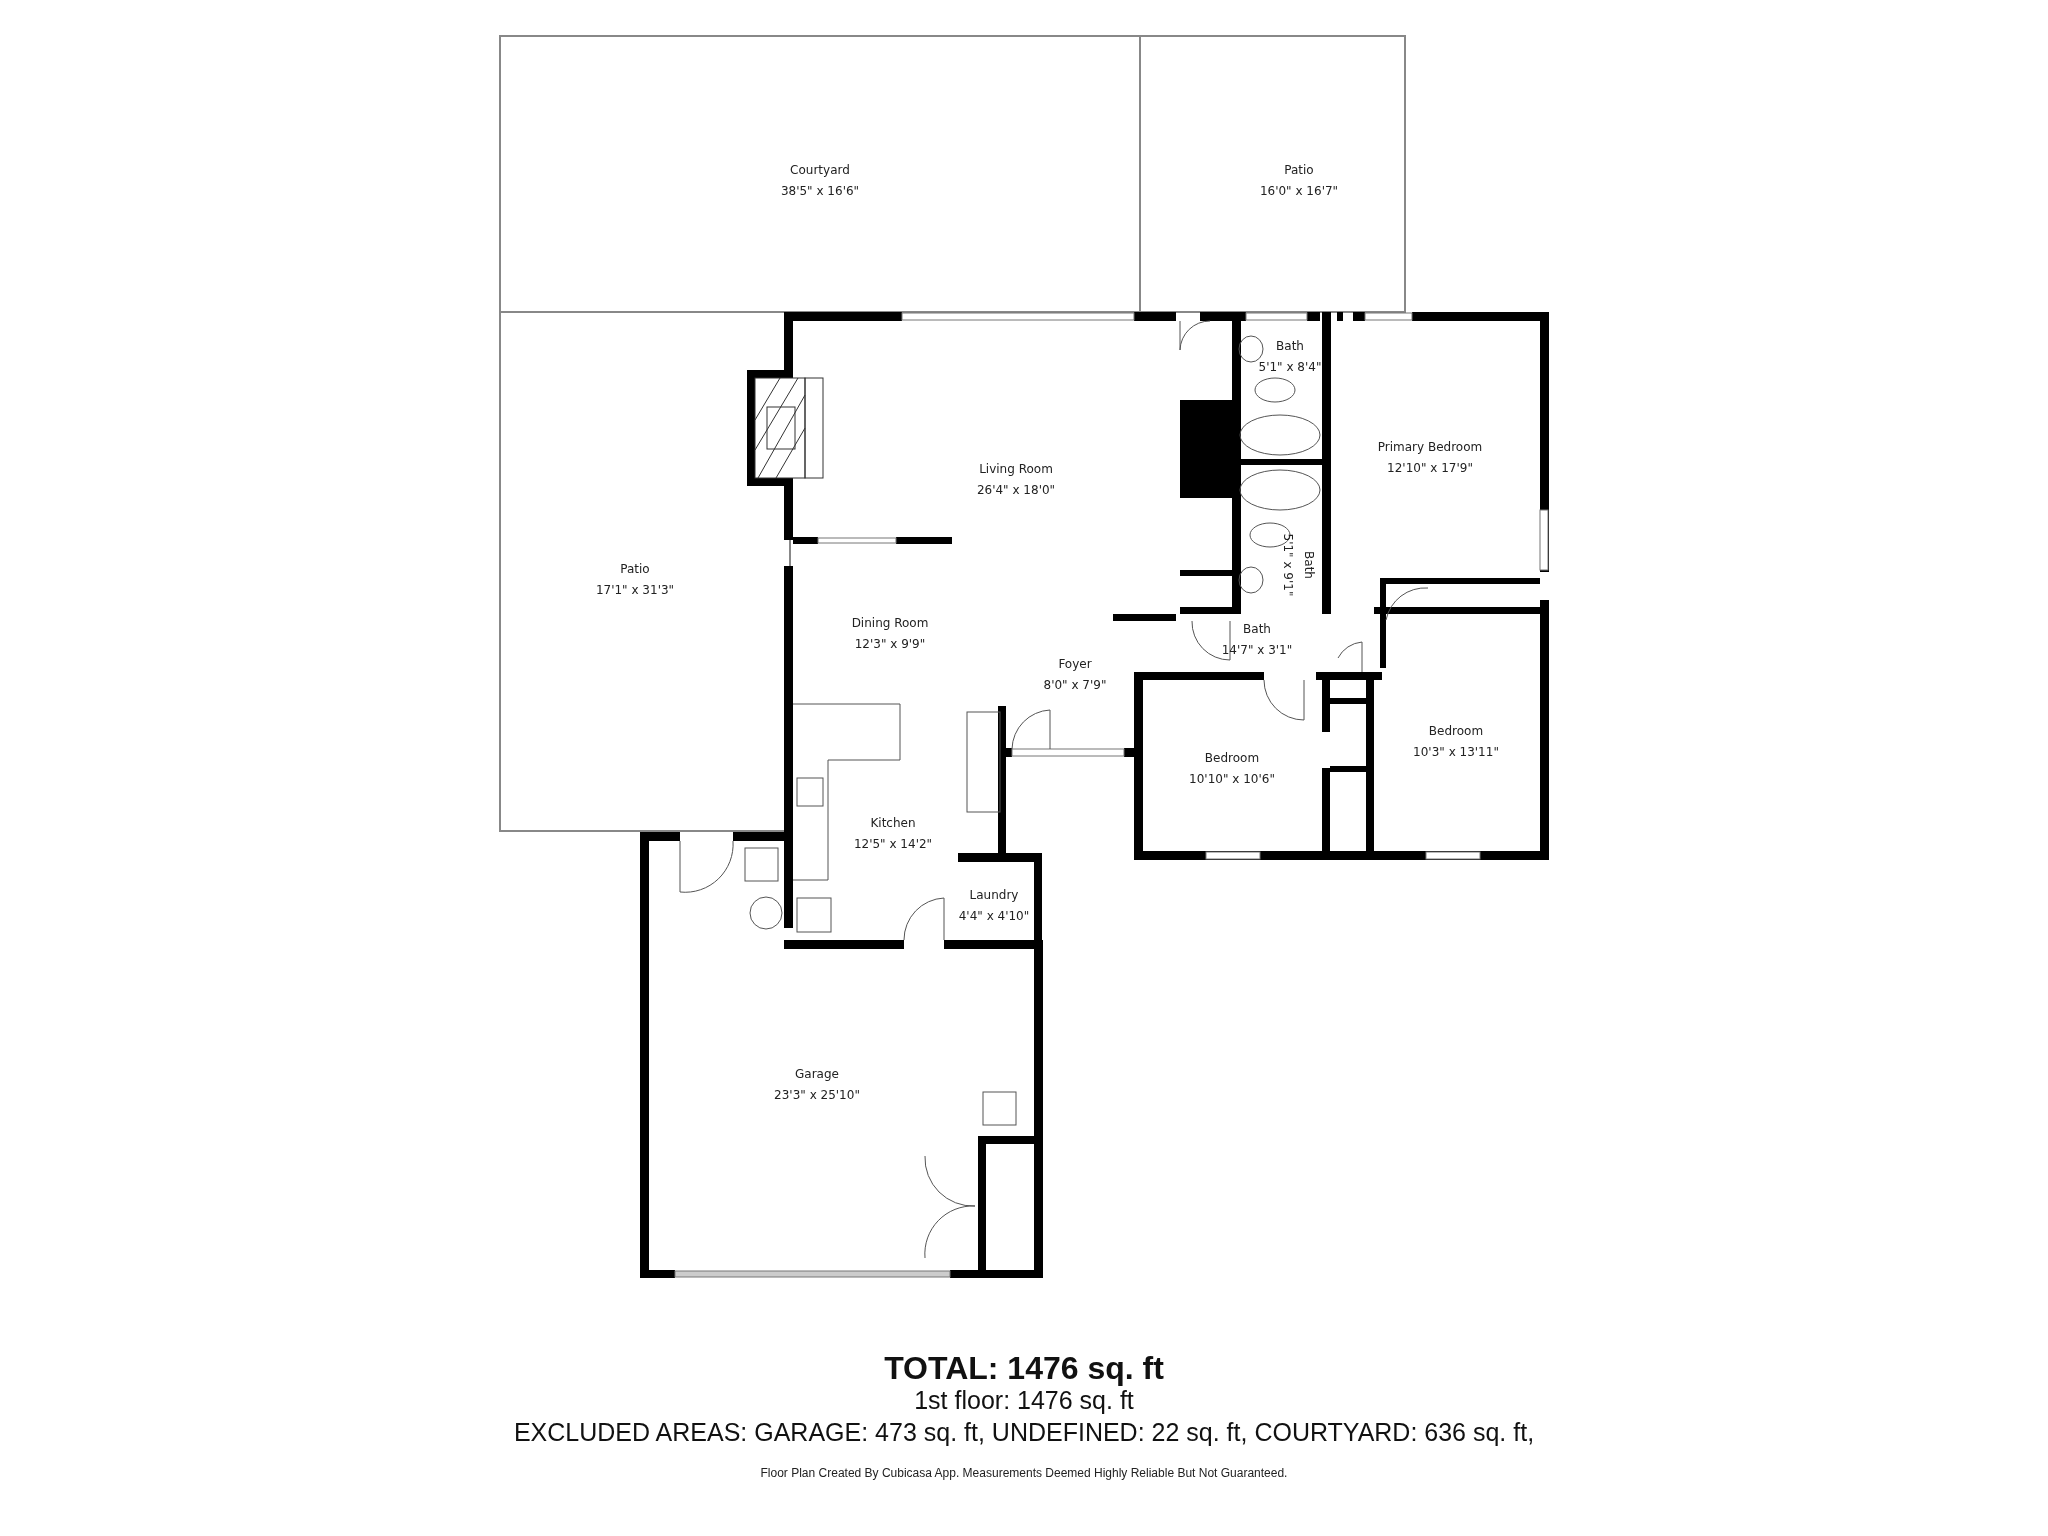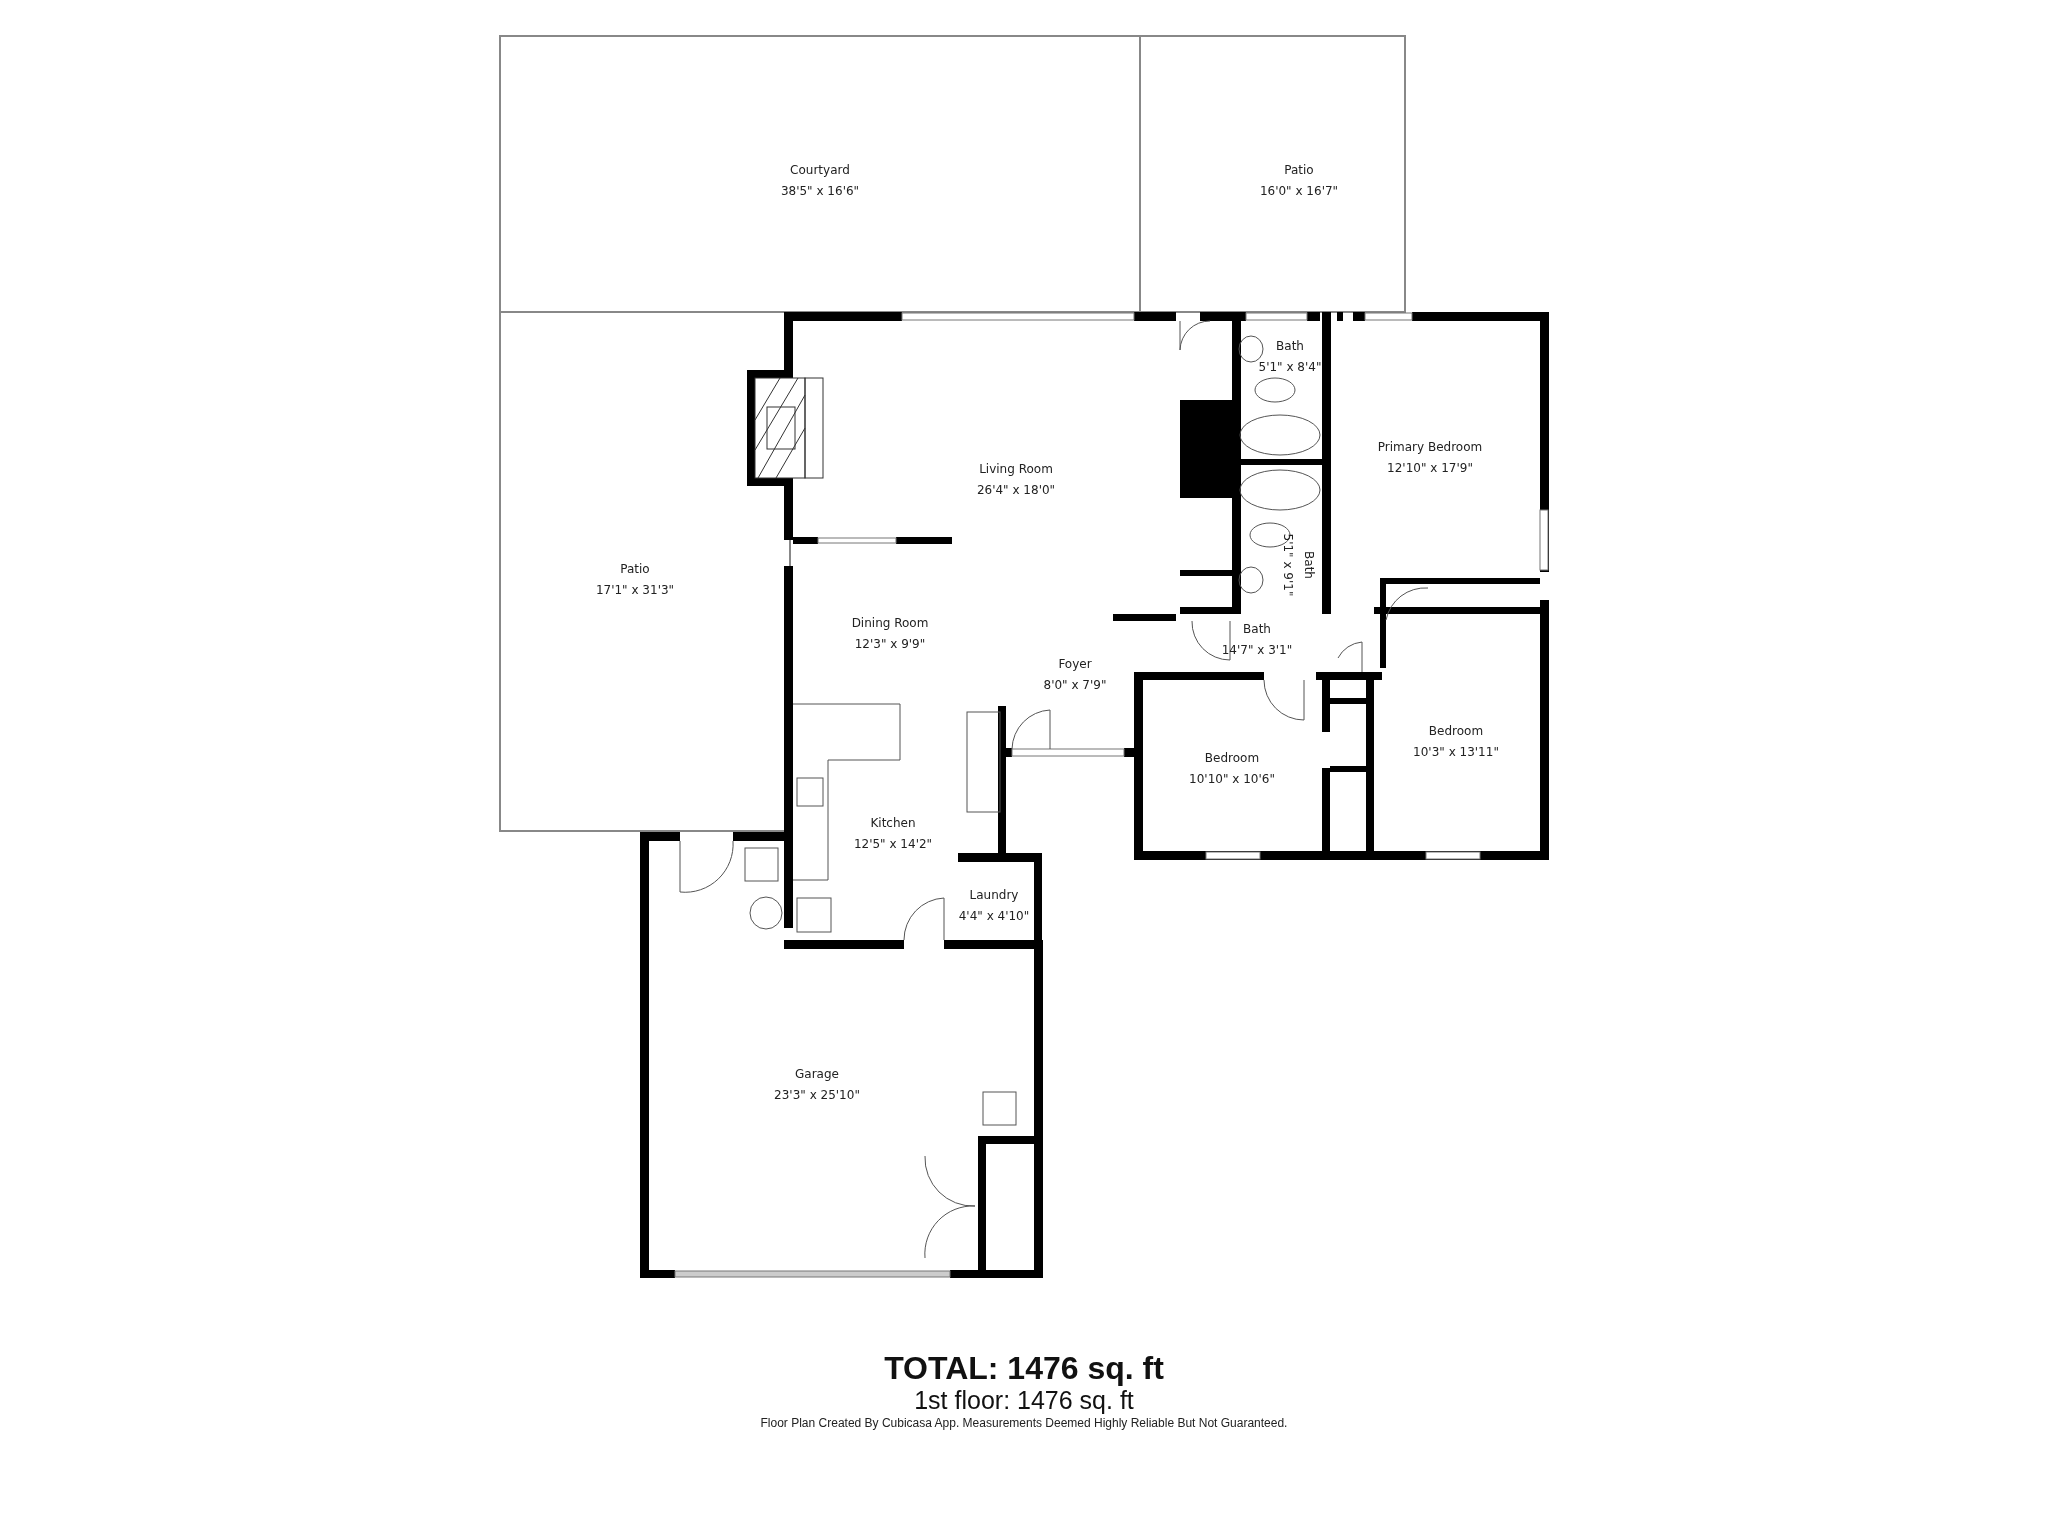--- a/index.html
+++ b/index.html
@@ -3,21 +3,21 @@
 <meta charset="utf-8">
 <style>
   html, body { margin: 0; padding: 0; background: #ffffff; }
   body { width: 2048px; height: 1536px; position: relative; overflow: hidden; font-family: "DejaVu Sans", sans-serif; }
   #plan { position: absolute; left: 0; top: 0; width: 2048px; height: 1536px; }
   .room-label { position: absolute; transform: translate(-50%, -50%); text-align: center; color: #222; font-family: "DejaVu Sans", sans-serif; font-size: 12px; line-height: 21px; white-space: nowrap; }
   .room-label.rot { transform: translate(-50%, -50%) rotate(90deg); }
   .summary { position: absolute; left: 0; width: 2048px; top: 1352px; text-align: center; color: #111; font-family: "Liberation Sans", sans-serif; }
   .summary .total { font-size: 32px; font-weight: bold; line-height: 32px; }
   .summary .line { font-size: 25px; line-height: 32px; }
-  .summary .credit { font-size: 12px; color: #222; }
+  .summary .credit { font-size: 12px; margin-top: 18px; color: #222; }
 </style>
 </head>
 <body>
 
 <svg id="plan" viewBox="0 0 2048 1536" xmlns="http://www.w3.org/2000/svg">
 
   <g fill="none" stroke="#888" stroke-width="2">
     <rect x="500" y="36" width="640" height="276"></rect>
     <rect x="1140" y="36" width="265" height="276"></rect>
     <rect x="500" y="312" width="290" height="519"></rect>
@@ -193,14 +193,15 @@
   <div>4'4" x 4'10"</div>
 </div>
 <div class="room-label" style="left:817px; top:1085px;">
   <div>Garage</div>
   <div>23'3" x 25'10"</div>
 </div>
 
 <div class="summary">
   <div class="total">TOTAL: 1476 sq. ft</div>
   <div class="line">1st floor: 1476 sq. ft</div>
+  <div class="line">EXCLUDED AREAS: GARAGE: 473 sq. ft, UNDEFINED: 22 sq. ft, COURTYARD: 636 sq. ft,</div>
   <div class="credit">Floor Plan Created By Cubicasa App. Measurements Deemed Highly Reliable But Not Guaranteed.</div>
 </div>
 
 </body></html>

